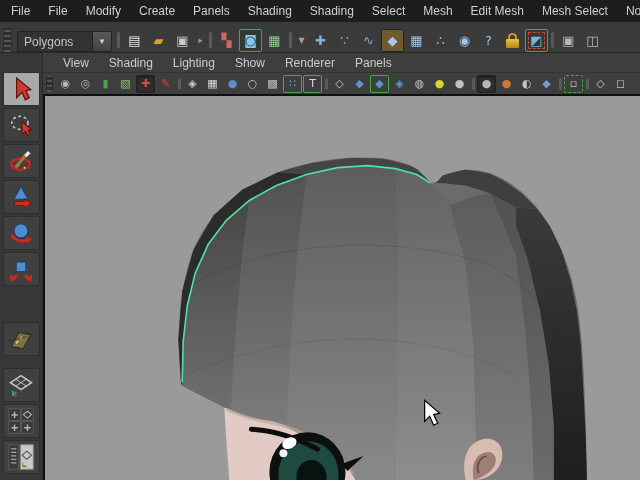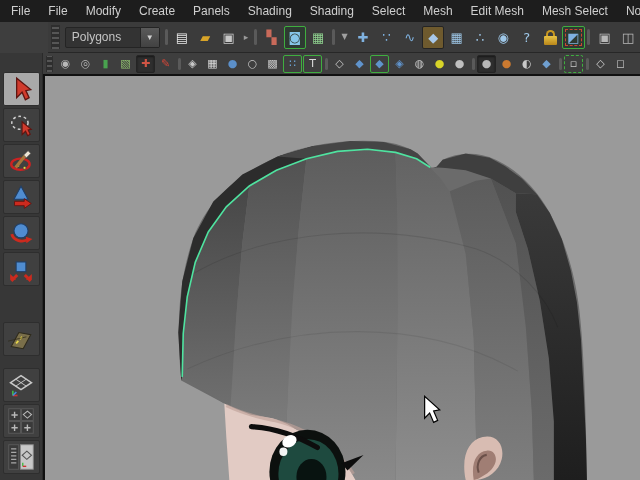--- a/index.html
+++ b/index.html
@@ -7,21 +7,21 @@
     -webkit-font-smoothing:antialiased;}
   *{box-sizing:border-box;user-select:none;}
 
   
   .menubar{height:22px;background:#1d1d1d;display:flex;align-items:center;
     white-space:nowrap;overflow:hidden;font-size:12px;color:#cfcfcf;padding-left:2px;}
   .menubar span{padding:0 9px;cursor:default;}
 
   
   .statusline{height:31px;background:#3b3b3b;border-bottom:1px solid #272727;
-    display:flex;align-items:center;padding:0 1px;gap:1px;overflow:hidden;margin-left:48px;}
+    display:flex;align-items:flex-end;padding:0 1px;gap:1px;overflow:hidden;}
   .grip{width:9px;height:24px;margin:0 2px;
     background:repeating-linear-gradient(0deg,#565656 0 2px,#2e2e2e 2px 5px);
     border-left:1px solid #2e2e2e;border-right:1px solid #2e2e2e;}
   .dropdown{display:flex;align-items:center;height:21px;background:#333;
     border:1px solid #242424;border-radius:2px;margin:0 2px;}
   .dropdown .val{width:74px;padding:0 6px;font-size:12px;color:#c4c4c4;}
   .dropdown .arrowbtn{width:19px;height:19px;background:linear-gradient(#5a5a5a,#424242);
     border-left:1px solid #242424;display:flex;align-items:center;justify-content:center;
     color:#d0d0d0;font-size:8px;}
   .sep{width:7px;height:24px;display:flex;align-items:center;justify-content:center;}
@@ -261,20 +261,28 @@
         <path d="M3.5,5 H8 M3.5,8 H8 M3.5,11 H8 M3.5,14 H8 M3.5,17 H8" stroke="#a8a8a8" stroke-width="1"></path>
         <rect x="11.5" y="1.5" width="11" height="21" fill="#c8c8c8" stroke="#8a8a8a" stroke-width=".8"></rect>
         <polygon points="17,7 21,10.5 17,14 13,10.5" fill="none" stroke="#555" stroke-width=".9"></polygon>
         <line x1="13.5" y1="20" x2="13.5" y2="17" stroke="#44bb44" stroke-width="1.2"></line>
         <line x1="13.5" y1="20" x2="16.5" y2="20" stroke="#cc3333" stroke-width="1.2"></line>
       </svg>
     </span>
   </div>
 
   <div class="panelcol">
+    <div class="panelmenu">
+      <span>View</span>
+      <span>Shading</span>
+      <span>Lighting</span>
+      <span>Show</span>
+      <span>Renderer</span>
+      <span>Panels</span>
+    </div>
 
     <div class="paneltoolbar">
       <div class="grip"></div>
       <span class="ic">
           <i style="color: rgb(184, 184, 184);">◉</i>
         </span>
       <span class="ic">
           <i style="color: rgb(184, 184, 184);">◎</i>
         </span>
       <span class="ic">

